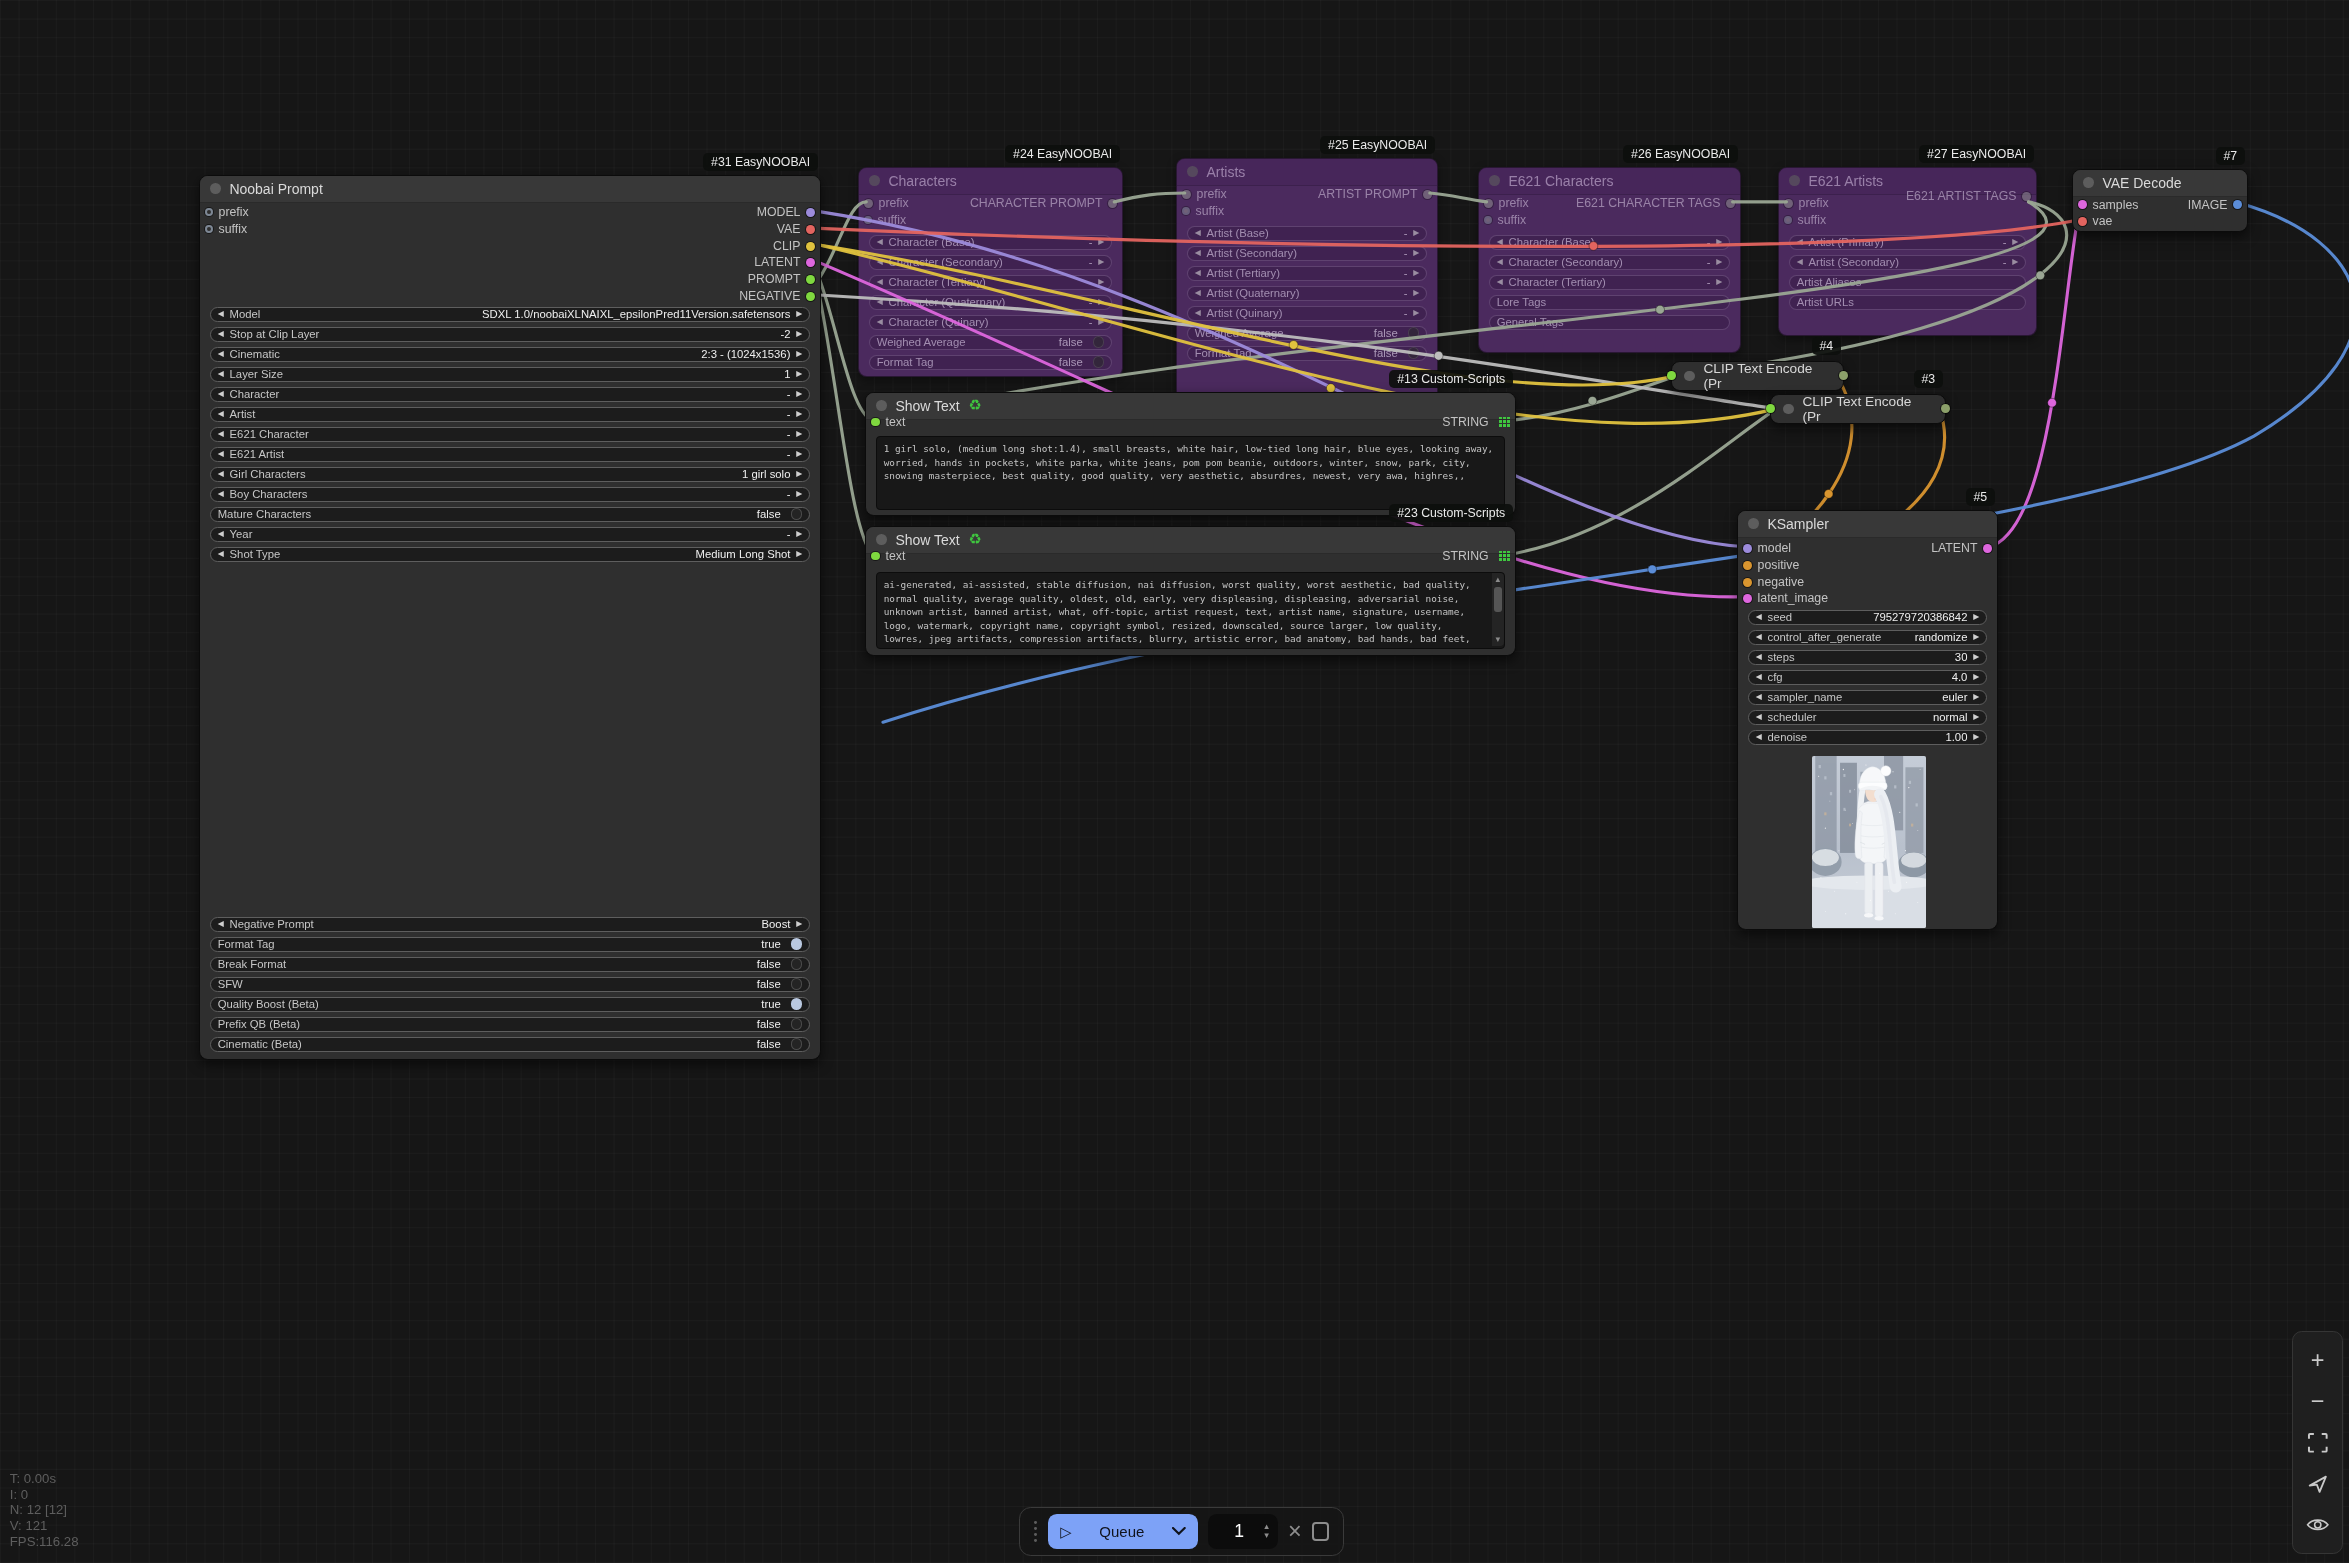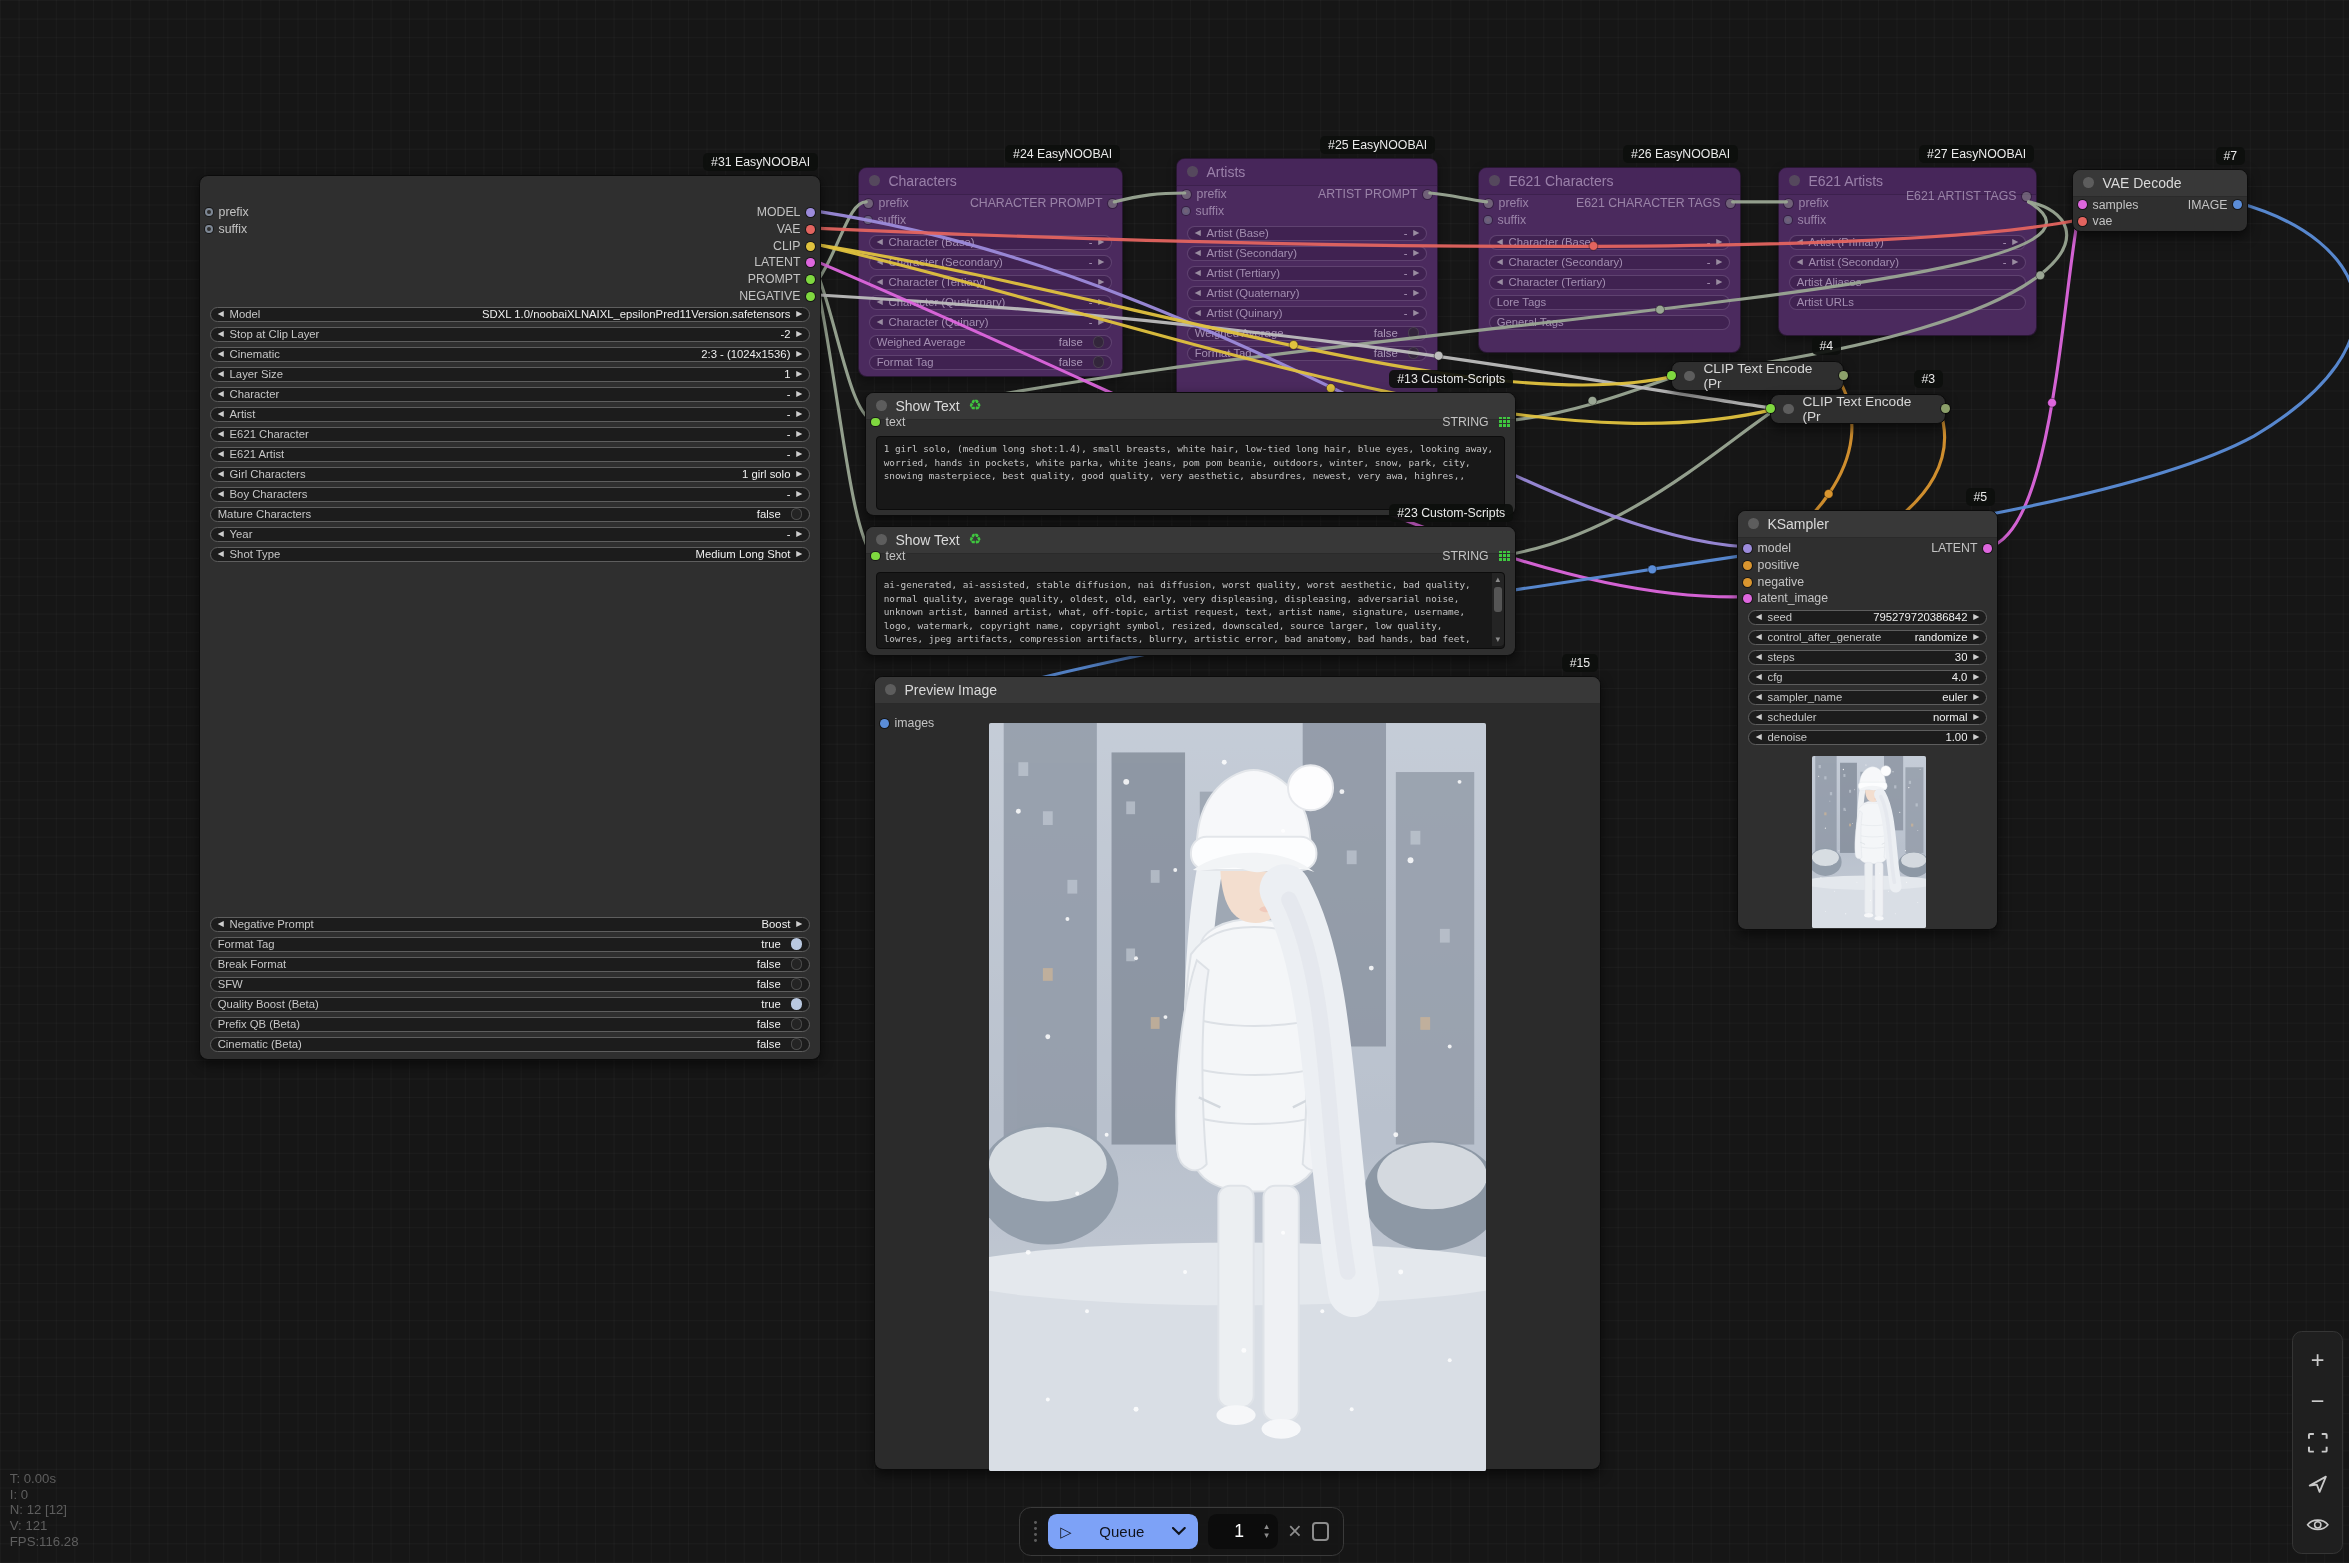--- a/index.html
+++ b/index.html
@@ -455,20 +455,24 @@
       <circle cx="1686" cy="581" r="4.5" fill="#5b8dd8"></circle>
       <circle cx="1694" cy="316" r="4.5" fill="#9aa694"></circle>
       <circle cx="2082" cy="281" r="4.5" fill="#9aa694"></circle>
       <circle cx="1468" cy="363" r="4.5" fill="#bdbdbd"></circle>
       <circle cx="1625" cy="409" r="4.5" fill="#9aa694"></circle>
     </g>
   </svg>
 
   <div class="node" style="left:199px;top:175px;width:622px;height:885px">
     <span class="badge">#31 EasyNOOBAI</span>
+    <div class="hd">
+        <span class="cdot"></span>
+        <span>Noobai Prompt</span>
+      </div>
     <div class="port in" style="top:29px">
         <span class="pin ring"></span>
         <span>prefix</span>
       </div>
     <div class="port in" style="top:46px">
         <span class="pin ring"></span>
         <span>suffix</span>
       </div>
     <div class="port out" style="top:29px">
         <span>MODEL</span>
@@ -779,36 +783,20 @@
           <span class="arr">▶</span>
         </div>
       </div>
     <div class="imgwrap" style="left:74px;top:245px;width:114px;height:172px">
       <svg viewBox="0 0 507 763" width="114" height="172" preserveAspectRatio="xMidYMid slice">
           <use href="#scene"></use>
         </svg>
     </div>
   </div>
 
-  <div class="node" style="left:874px;top:676px;width:727px;height:794px;background:#2b2b2b">
-    <span class="badge">#15</span>
-    <div class="hd">
-        <span class="cdot"></span>
-        <span>Preview Image</span>
-      </div>
-    <div class="port in" style="top:39px">
-        <span class="pin" style="background:#5b8dd8"></span>
-        <span>images</span>
-      </div>
-    <div class="imgwrap" style="left:114px;top:46px;width:497px;height:748px">
-      <svg viewBox="0 0 507 763" width="497" height="748">
-          <use href="#scene"></use>
-        </svg>
-    </div>
-  </div>
 
   <div id="queuebar">
     <div class="qhandle">
         <i></i>
         <i></i>
         <i></i>
         <i></i>
       </div>
     <div class="qbtn">
       <span class="play">▷</span>

